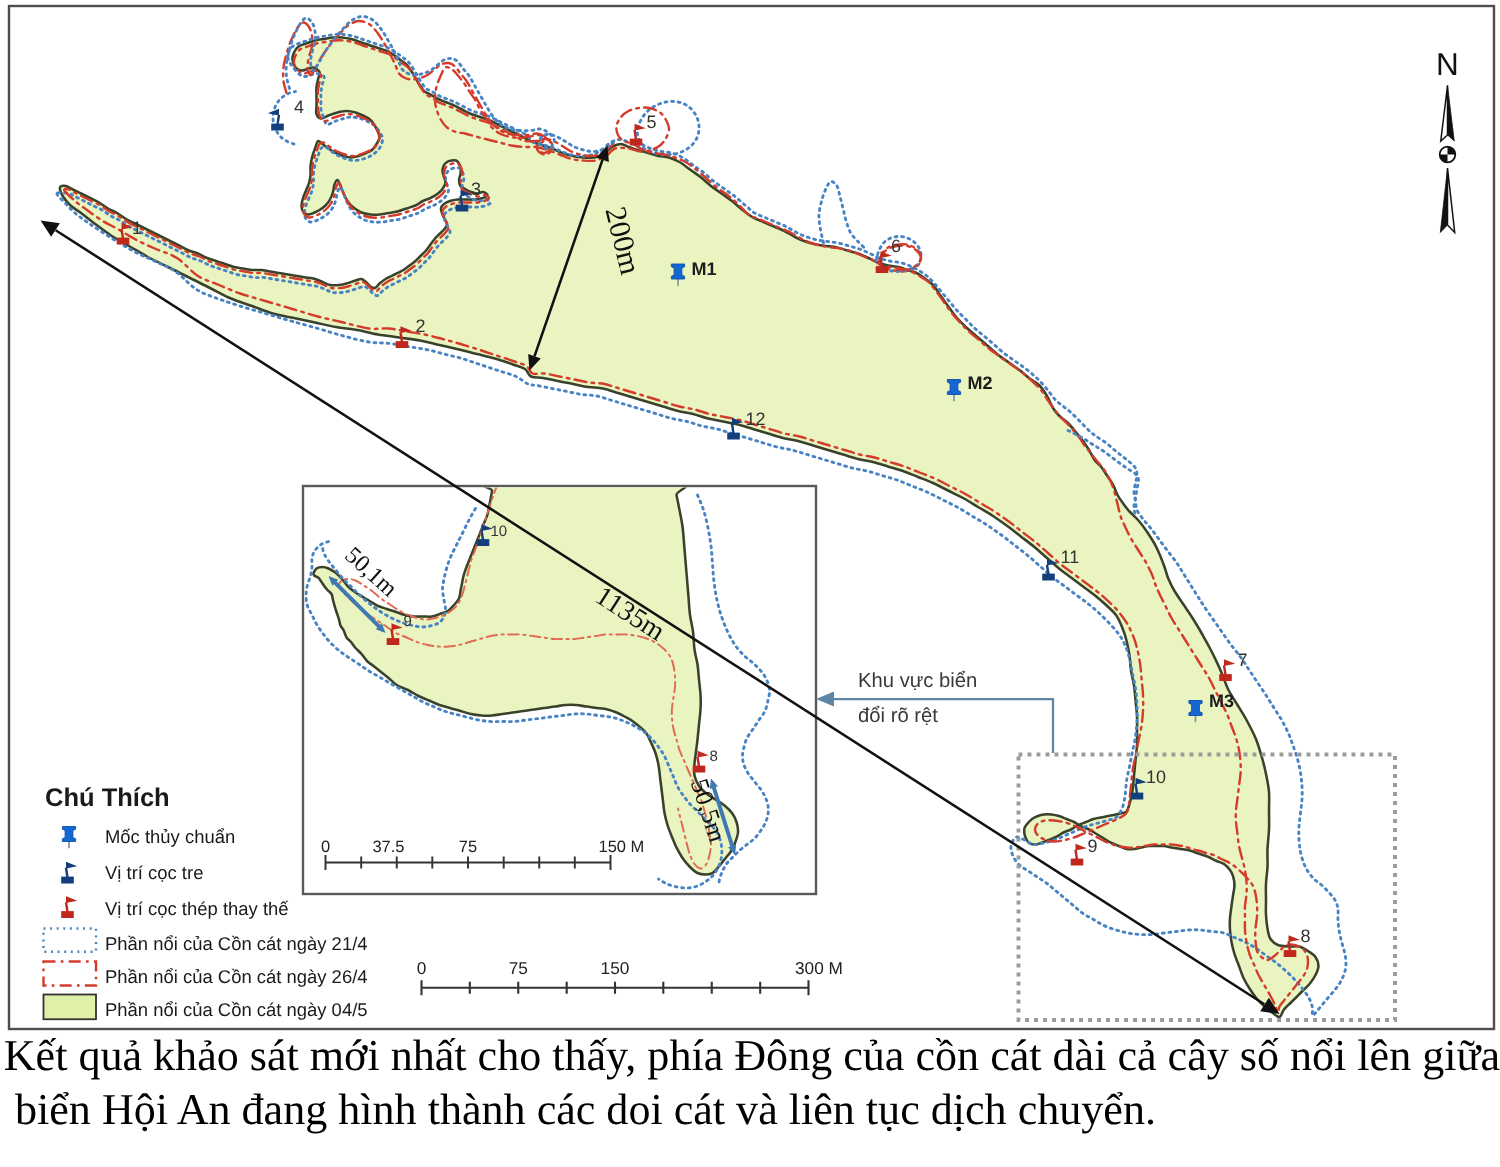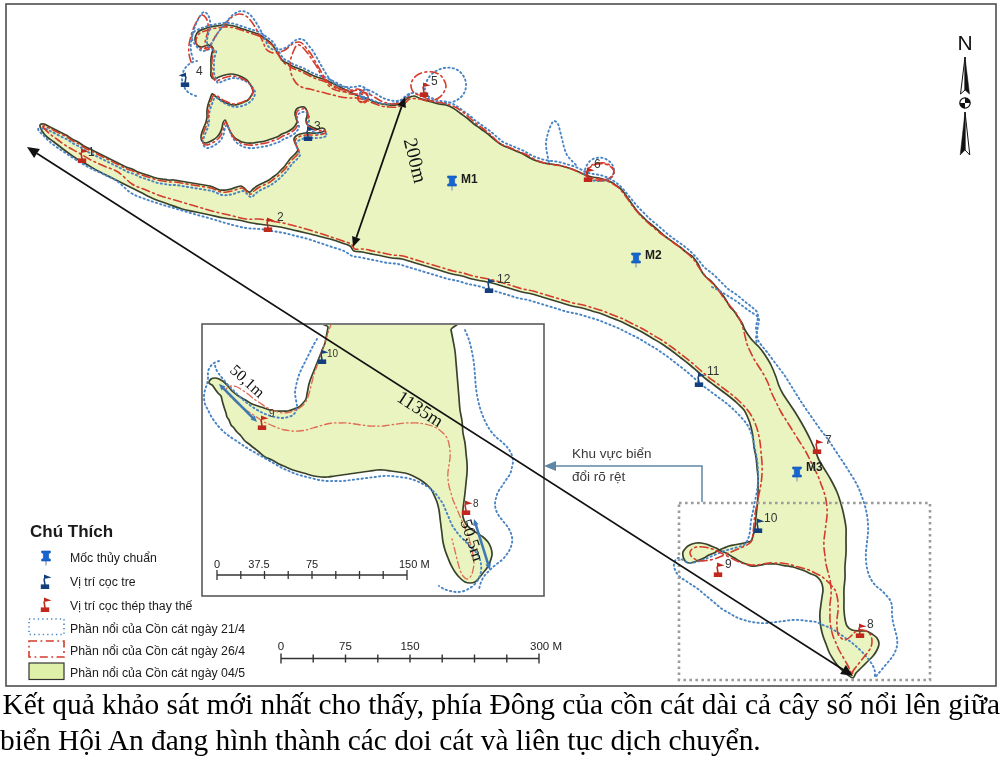--- a/index.html
+++ b/index.html
@@ -223,14 +223,14 @@
       <text x="70" y="610" font-size="12.3" fill="#1a1a1a">Vị trí cọc thép thay thế</text>
       <rect x="29" y="619" width="35" height="15.5" fill="#fff" stroke="#4884c4" stroke-width="1.6" stroke-dasharray="1.3 3.1"></rect>
       <text x="70" y="633" font-size="12.3" fill="#1a1a1a">Phần nổi của Cồn cát ngày 21/4</text>
       <rect x="29" y="641" width="35" height="16" fill="#fff" stroke="#d43b2b" stroke-width="1.6" stroke-dasharray="8 3.5 1.8 3.5"></rect>
       <text x="70" y="655" font-size="12.3" fill="#1a1a1a">Phần nổi của Cồn cát ngày 26/4</text>
       <rect x="29" y="663" width="35" height="16.5" fill="#dff0a8" stroke="#333" stroke-width="1.2"></rect>
       <text x="70" y="677" font-size="12.3" fill="#1a1a1a">Phần nổi của Cồn cát ngày 04/5</text>
     </svg>
 <div style="position:absolute;left:0px;top:686px;width:1000px;font-family:'Liberation Serif',serif;font-size:29.4px;color:#000;line-height:36px;">
       <div style="white-space:nowrap;padding-left:0;text-align:right;">Kết quả khảo sát mới nhất cho thấy, phía Đông của cồn cát dài cả cây số nổi lên giữa</div>
-      <div style="white-space:nowrap;">biển Hội An đang hình thành các doi cát và liên tục dịch chuyển.</div>
+      <div style="white-space:nowrap;padding-left:10px;">biển Hội An đang hình thành các doi cát và liên tục dịch chuyển.</div>
     </div>
 </div>
 </body></html>

